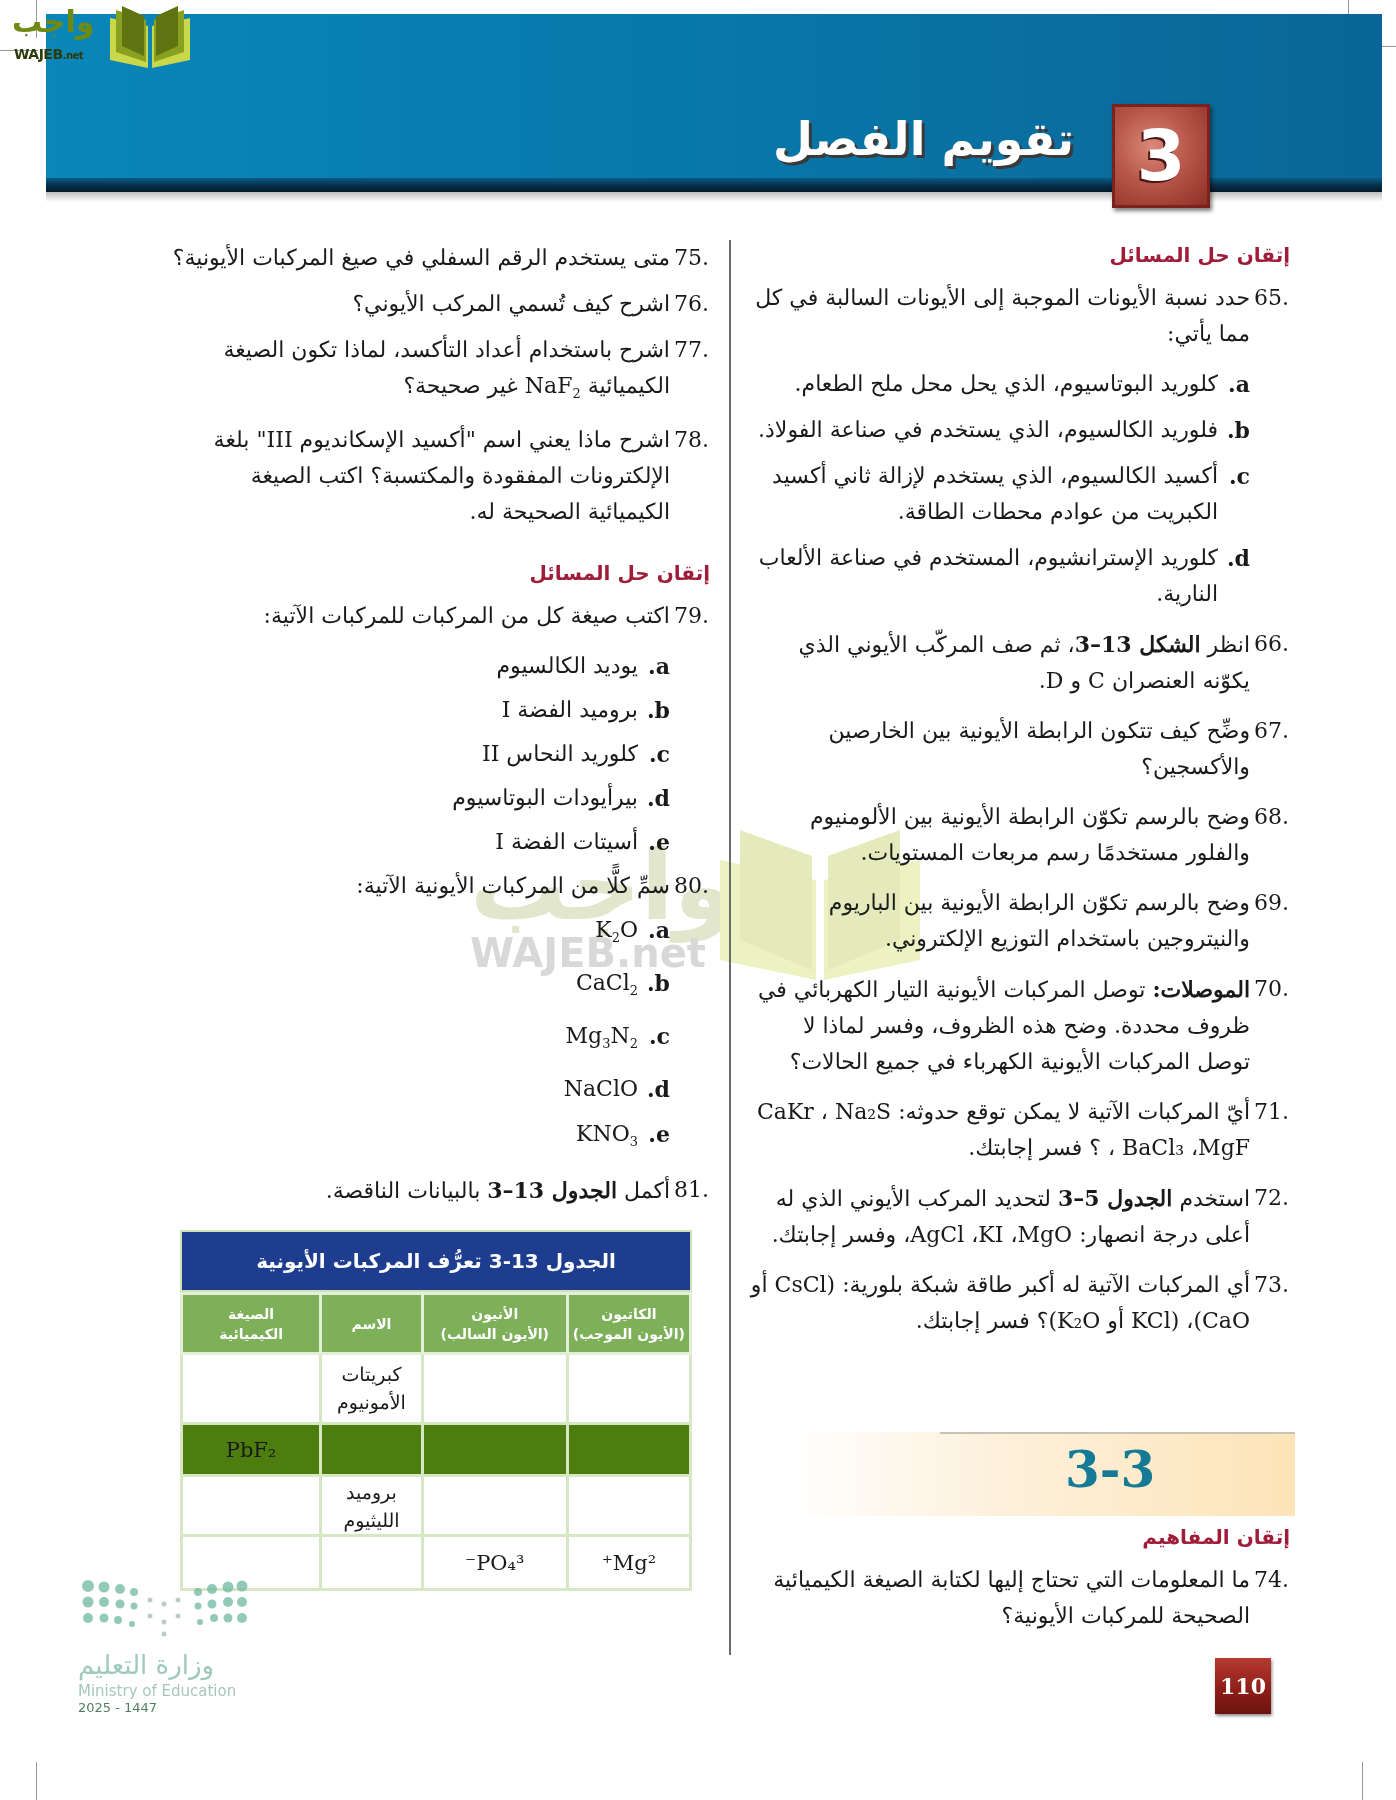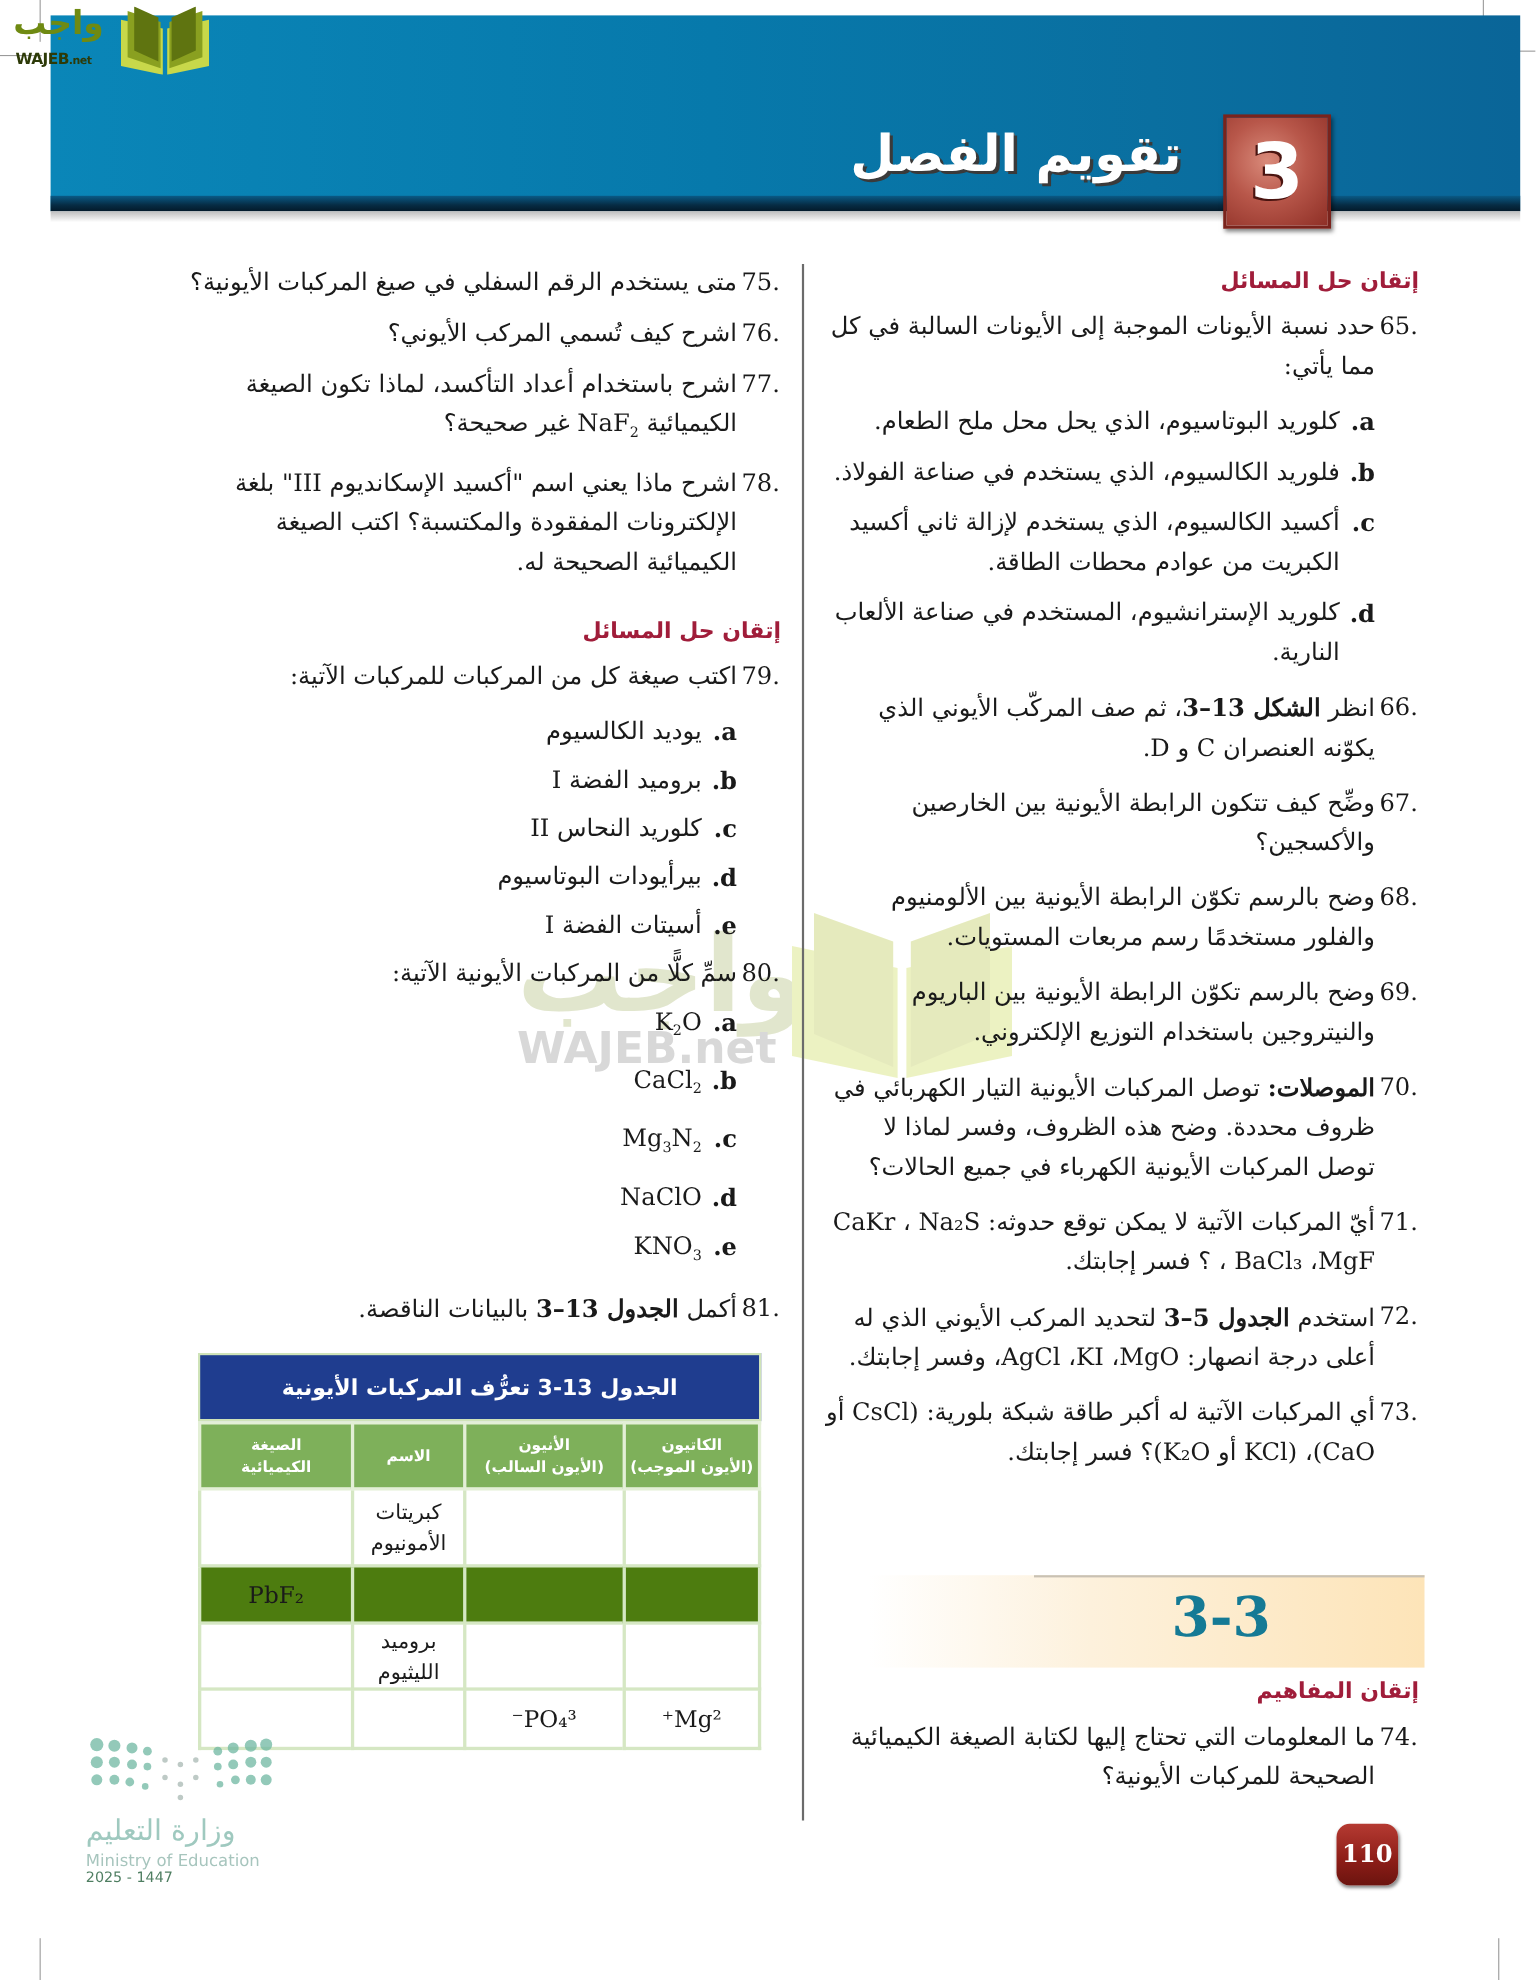--- a/index.html
+++ b/index.html
@@ -97,21 +97,21 @@
   .c1 { width: 140px; } .c2 { width: 146px; } .c3 { width: 102px; } .c4 { width: 124px; }
 
   
   .moe { position: absolute; left: 78px; top: 1578px; width: 200px; opacity: 0.75; }
   .moe-ar { font-family: "DejaVu Sans", sans-serif; font-size: 26px; color: #7fb7aa; direction: rtl; text-align: left; margin-top: 8px; }
   .moe-en { font-family: "DejaVu Sans", sans-serif; font-size: 15px; color: #8ab2a8; margin-top: 2px; }
   .moe-year { font-family: "DejaVu Sans", sans-serif; font-size: 13px; color: #14532d; }
 
   
   .page-num {
-    position: absolute; left: 1215px; top: 1658px; width: 56px; height: 56px; border-radius: 12px;
+    position: absolute; left: 1215px; top: 1658px; width: 56px; height: 56px; border-radius: 0;
     background: linear-gradient(180deg, #b53a32 0%, #8c1d17 60%, #6b140f 100%);
     box-shadow: 1px 2px 3px rgba(0,0,0,0.45);
     color: #fff; font-weight: bold; font-size: 22px; display: flex; align-items: center; justify-content: center;
   }
 </style>
 </head>
 <body>
 
 <div class="crop" style="left:0;top:50px;width:38px;height:1px;"></div>
 <div class="crop" style="left:36px;top:0;width:1px;height:38px;"></div>
@@ -312,21 +312,21 @@
         <th class="c3">
             <div>الاسم</div>
           </th>
         <th class="c1">
             <div>الصيغة</div>
             <div>الكيميائية</div>
           </th>
       </tr>
     </thead>
     <tbody>
-      <tr style="height:70px;">
+      <tr style="height:70px;font-family:Liberation Serif, serif;">
         <td></td>
         <td></td>
         <td style="font-size:19px;line-height:28px;">كبريتات الأمونيوم</td>
         <td></td>
       </tr>
       <tr class="alt" style="height:52px;">
         <td></td>
         <td></td>
         <td></td>
         <td>PbF₂</td>

